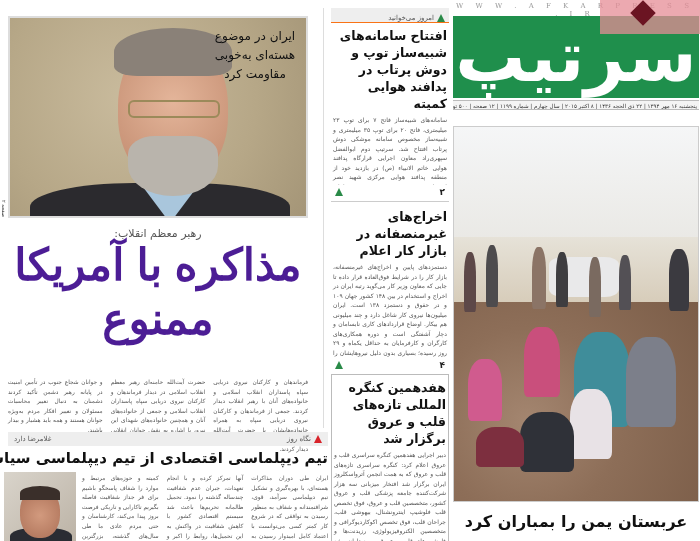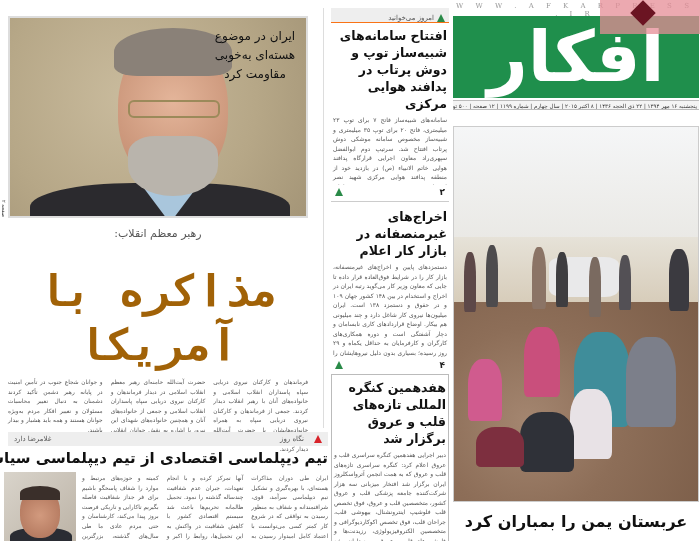--- a/index.html
+++ b/index.html
@@ -38,21 +38,21 @@
   .face { position:absolute; left:108px; top:16px; width:110px; height:150px; border-radius:48% 48% 45% 45%; background:radial-gradient(circle at 50% 45%, #e4b59a 0%, #c99478 70%, #b98468 100%); }
   .hair { position:absolute; left:104px; top:10px; width:118px; height:48px; border-radius:50% 50% 20% 20%; background:#8a8178; }
   .beard { position:absolute; left:118px; top:118px; width:90px; height:60px; border-radius:30% 30% 50% 50%; background:#b9b4ac; }
   .glasses { position:absolute; left:118px; top:82px; width:92px; height:18px; border:2px solid #9b8a5a; border-radius:6px; box-sizing:border-box; }
   .suit { position:absolute; left:20px; top:165px; width:260px; height:60px; border-radius:40% 40% 0 0; background:#2b2a2e; }
   .shirt { position:absolute; left:130px; top:165px; width:60px; height:40px; background:#a9c6dc; clip-path:polygon(0 0,100% 0,50% 100%); }
   .photo-caption { left:205px; top:27px; width:100px; font-size:12px; font-weight:normal; line-height:19px; text-align:center; color:#111; }
   .side-tag { left:0; top:195px; width:7px; height:22px; font-size:5px; writing-mode:vertical-rl; color:#333; }
 
   .kicker { left:8px; top:227px; width:300px; text-align:center; font-size:11px; color:#555; }
-  .main-headline { left:8px; top:238px; width:300px; text-align:center; font-size:44px; font-weight:bold; line-height:54px; color:#a16207; letter-spacing:-1px; font-family:Liberation Mono, monospace;margin-top:29px; }
+  .main-headline { left:8px; top:238px; width:300px; text-align:center; font-size:44px; font-weight:bold; line-height:54px; color:#4c1d95; letter-spacing:-1px; font-family:Liberation Sans, sans-serif; }
 
   .cols3 { left:8px; top:378px; width:300px; height:52px; display:flex; gap:8px; }
   .col { flex:1; font-size:5.8px; line-height:9.6px; color:#555; text-align:justify; }
   .col .cont { font-weight:bold; color:#333; }
 
   .opinion-bar { left:8px; top:432px; width:320px; height:14px; background:#eee; display:flex; align-items:center; justify-content:space-between; padding:0 6px; box-sizing:border-box; font-size:7px; color:#555; }
   .opinion-title { left:8px; top:447px; width:320px; text-align:center; font-size:15px; font-weight:bold; line-height:22px; color:#111; white-space:nowrap; }
 
   .bottom-cols { left:82px; top:474px; width:246px; height:67px; display:flex; gap:8px; }
   .bottom-photo { left:4px; top:472px; width:72px; height:69px; background:linear-gradient(135deg,#d9d4cb,#bcb3a6); overflow:hidden; }
@@ -60,21 +60,21 @@
   .bp-body { position:absolute; left:6px; top:56px; width:62px; height:20px; background:#2a2c33; border-radius:40% 40% 0 0; }
   .bp-hair { position:absolute; left:16px; top:14px; width:40px; height:14px; border-radius:50% 50% 0 0; background:#3a2f2a; }
 
   .divider-v { left:323px; top:8px; width:1px; height:420px; background:#ddd; }
 </style>
 </head>
 <body>
 
 <div class="abs site-url">W W W . A F K A R P R E S S . I R</div>
 <div class="abs logo">
-  <span class="logo-text">افکار</span>
+  <span class="logo-text">سرتیپ</span>
 </div>
 <div class="abs corner-badge"></div>
 <div class="abs corner-diamond"></div>
 <div class="abs dateline">پنجشنبه ۱۶ مهر ۱۳۹۴ | ۲۲ ذی الحجه ۱۴۳۶ | ۸ اکتبر ۲۰۱۵ | سال چهارم | شماره ۱۱۹۹ | ۱۲ صفحه | ۵۰۰ تومان</div>
 
 <div class="abs right-photo">
   <div class="rp-sky"></div>
   <div class="rp-dust"></div>
   <div class="rp-ground"></div>
   <div class="fig" style="left:10px;top:125px;width:12px;height:60px;background:#5d4848;"></div>
@@ -96,21 +96,21 @@
 </div>
 <div class="abs right-headline">عربستان یمن را بمباران کرد</div>
 
 <div class="abs mid-col">
   <div class="section-tag">
     <span class="tree-icon"></span>
     <span>امروز می‌خوانید</span>
   </div>
 
   <div>
-    <div class="mid-h">افتتاح سامانه‌های شبیه‌ساز توپ و دوش پرتاب در پدافند هوایی مرکزی</div>
+    <div class="mid-h">افتتاح سامانه‌های شبیه‌ساز توپ و دوش پرتاب در پدافند هوایی کمیته</div>
     <div class="mid-body" style="height:70px;overflow:hidden;">سامانه‌های شبیه‌ساز فاتح ۷ برای توپ ۲۳ میلیمتری، فاتح ۲۰ برای توپ ۳۵ میلیمتری و شبیه‌ساز مخصوص سامانه موشکی دوش پرتاب افتتاح شد. سرتیپ دوم ابوالفضل سپهری‌راد معاون اجرایی قرارگاه پدافند هوایی خاتم الانبیاء (ص) در بازدید خود از منطقه پدافند هوایی مرکزی شهید نصر اصفهانی چندین پروژه و همچنین سامانه شبیه‌ساز دامنه‌پرواز را در این منطقه افتتاح کرد.</div>
     <div class="page-num">
       <span>۲</span>
       <span class="tree-icon"></span>
     </div>
   </div>
   <div class="mid-sep"></div>
 
   <div>
     <div class="mid-h">اخراج‌های غیرمنصفانه در بازار کار اعلام</div>
@@ -137,33 +137,34 @@
   <div class="hair"></div>
   <div class="beard"></div>
   <div class="glasses"></div>
 </div>
 <div class="abs photo-caption">ایران در موضوع هسته‌ای به‌خوبی مقاومت کرد</div>
 <div class="abs side-tag">صفحه ۲</div>
 
 <div class="abs kicker">رهبر معظم انقلاب:</div>
 <div class="abs main-headline">
   <div>مذاکره با آمریکا</div>
+  <div>ممنوع</div>
 </div>
 
 <div class="abs cols3">
   <div class="col">فرماندهان و کارکنان نیروی دریایی سپاه پاسداران انقلاب اسلامی و خانواده‌های آنان با رهبر انقلاب دیدار کردند. جمعی از فرماندهان و کارکنان نیروی دریایی سپاه به همراه خانواده‌هایشان با حضرت آیت‌الله خامنه‌ای رهبر معظم انقلاب اسلامی دیدار کردند.</div>
   <div class="col">حضرت آیت‌الله خامنه‌ای رهبر معظم انقلاب اسلامی در دیدار فرماندهان و کارکنان نیروی دریایی سپاه پاسداران انقلاب اسلامی و جمعی از خانواده‌های آنان و همچنین خانواده‌های شهدای این نیرو، با اشاره به نقش جوانان انقلابی نیروی دریایی سپاه</div>
   <div class="col">
     <span>و جوانان شجاع جنوب در تأمین امنیت در پایانه رهبر دشمن تأکید کردند دشمنان به دنبال تغییر محاسبات مسئولان و تغییر افکار مردم به‌ویژه جوانان هستند و همه باید هشیار و بیدار باشند.</span>
     <div class="cont">ادامه در صفحه ۲</div>
   </div>
 </div>
 
 <div class="abs opinion-bar">
-  <span style="display:flex;align-items:center;gap:10px;">
+  <span style="display:flex;align-items:center;gap:3px;">
     <span class="tree-icon red"></span>
     <span>نگاه روز</span>
   </span>
   <span>غلامرضا دارد</span>
 </div>
 <div class="abs opinion-title">تیم دیپلماسی اقتصادی از تیم دیپلماسی سیاسی درس بگیرد</div>
 
 <div class="abs bottom-cols">
   <div class="col">ایران طی دوران مذاکرات هسته‌ای، با بهره‌گیری و تشکیل تیم دیپلماسی سرآمد، قوی، شرافتمندانه و شفاف به منظور رسیدن به توافقی که در شروع کار کمتر کسی می‌توانست با اعتماد کامل امیدوار رسیدن به نتایجی</div>
   <div class="col">آنها تمرکز کرده و با انجام تعهدات، جبران عدم شفافیت چندساله گذشته را نمود. تحمیل ظالمانه تحریم‌ها باعث شد سیستم اقتصادی کشور با کاهش شفافیت در واکنش به این تحمیل‌ها، روابط را اکبر و فشار</div>

